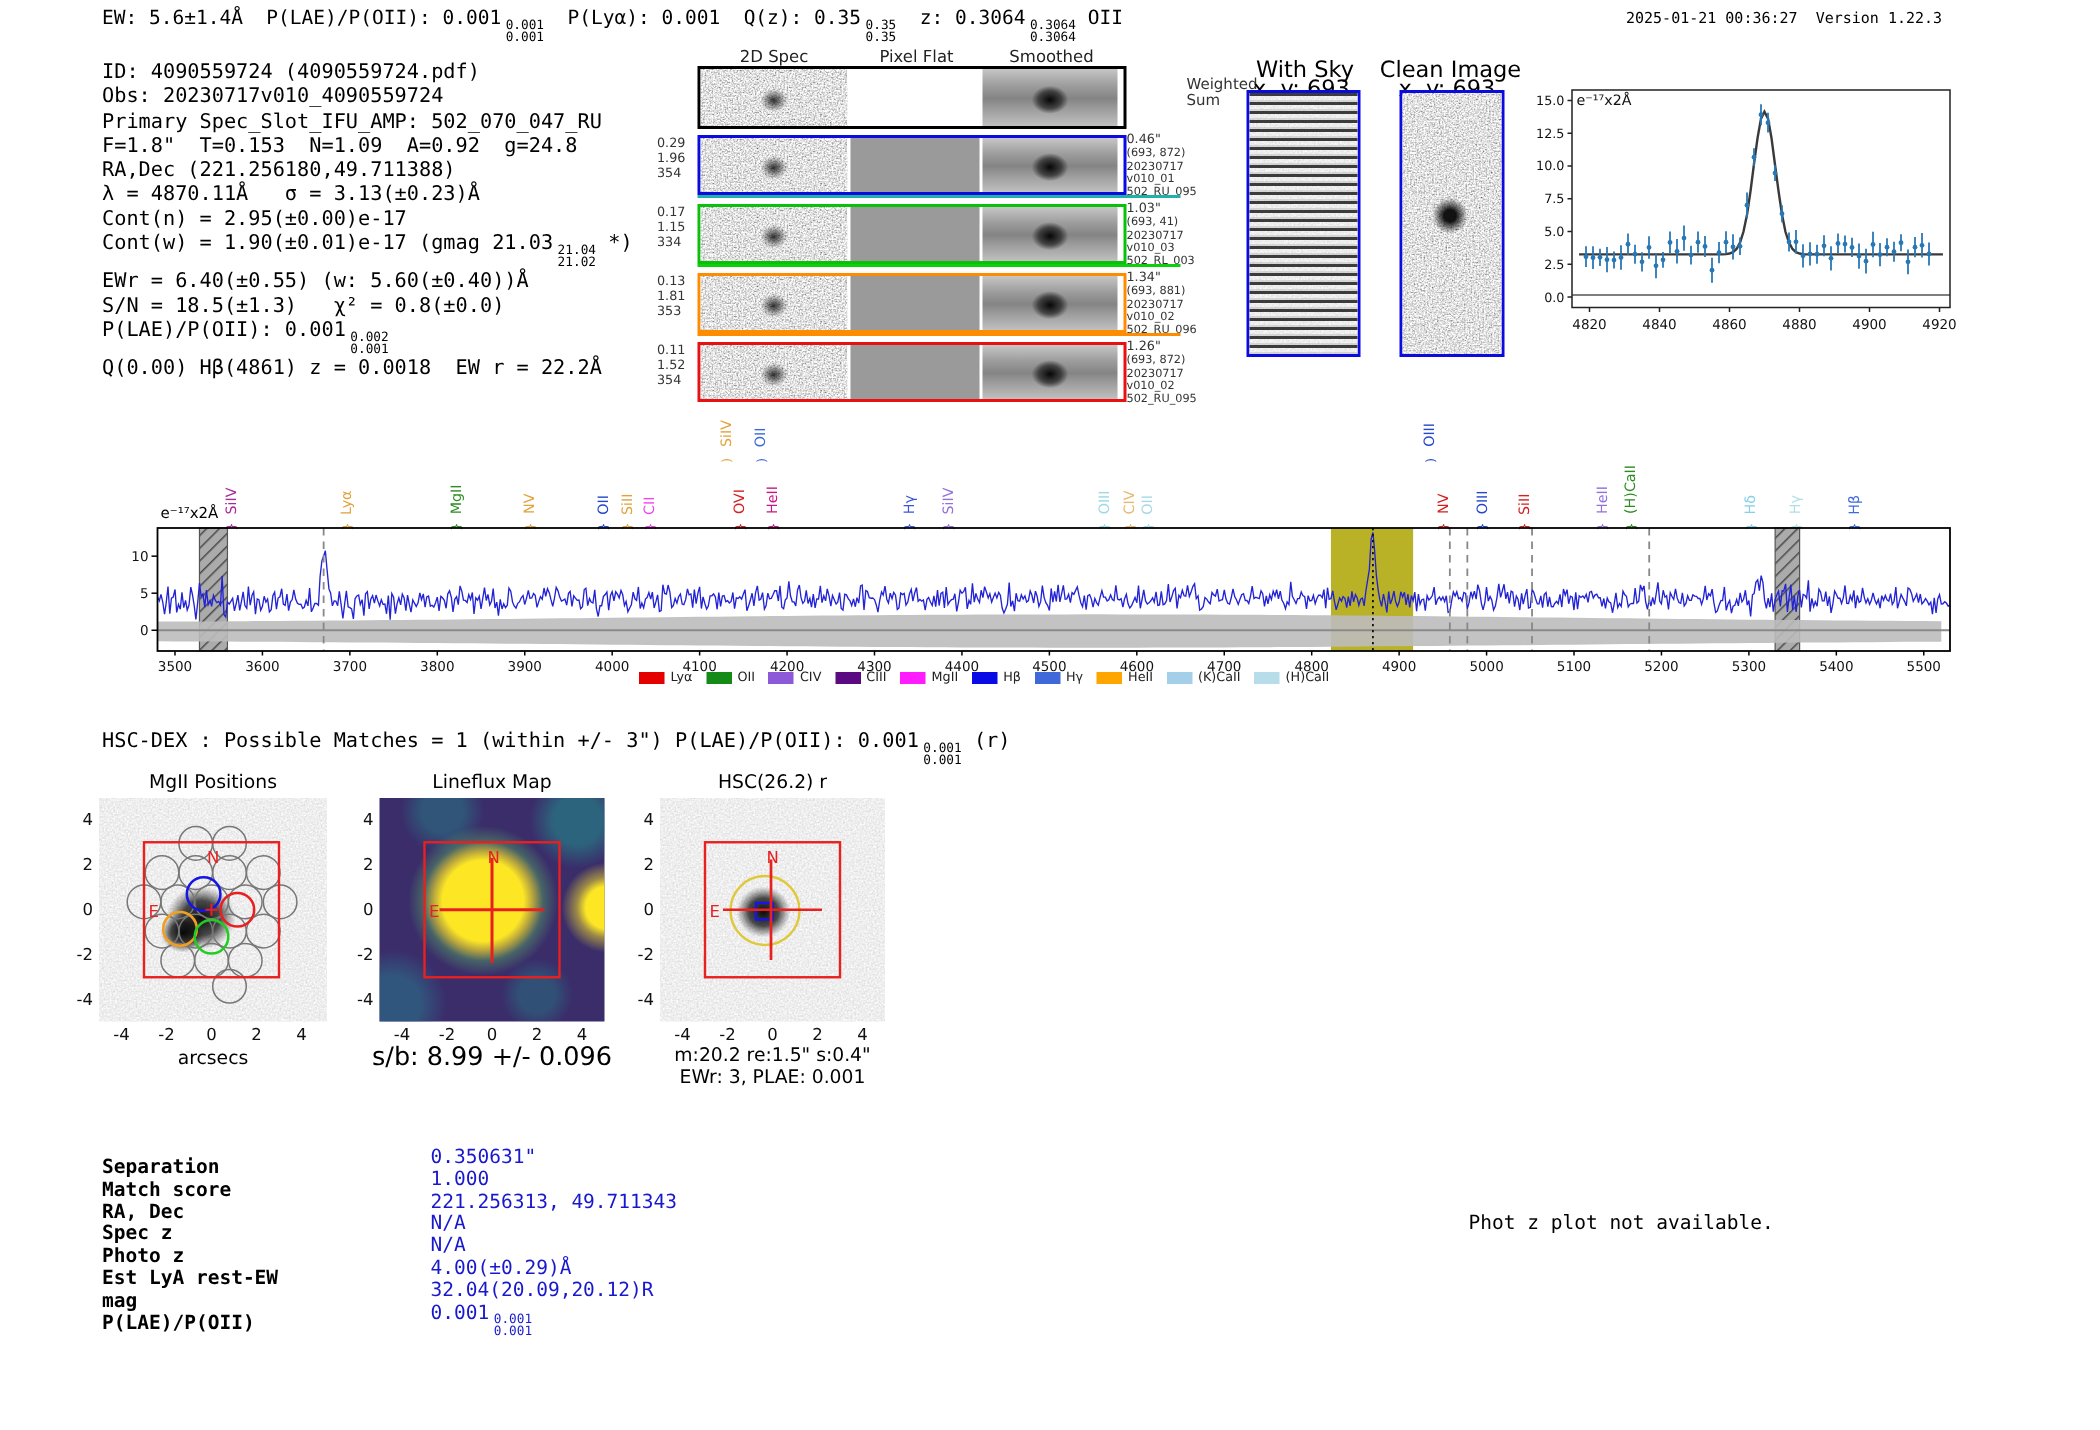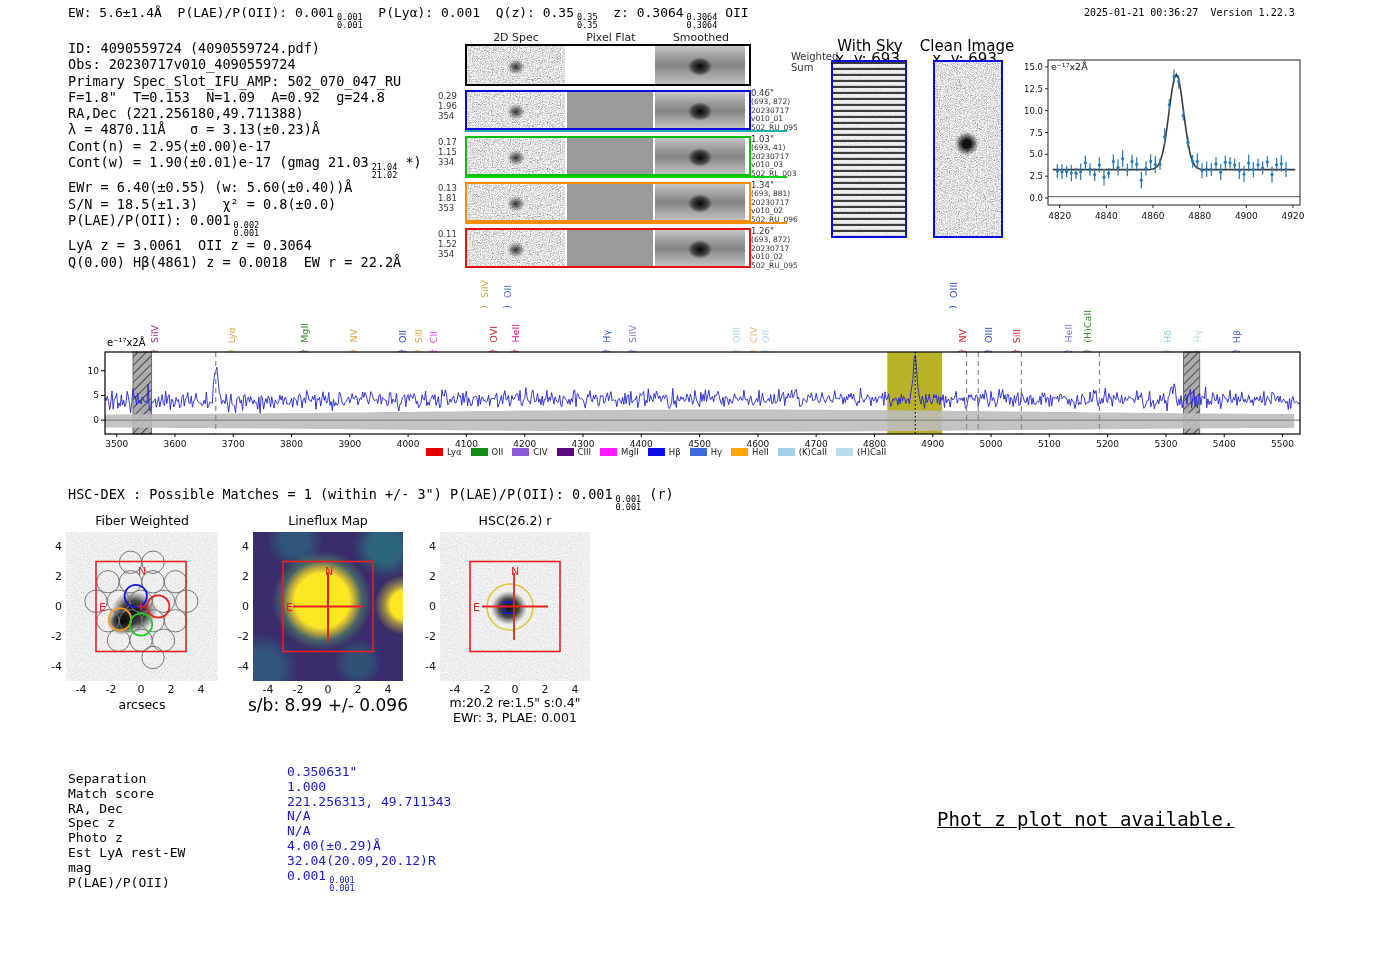--- a/index.html
+++ b/index.html
@@ -34,23 +34,23 @@
   .llab-col{position:absolute;display:flex;flex-direction:column;justify-content:flex-end;
      align-items:center;width:12px;overflow:visible;}
   .llab-col span{writing-mode:vertical-rl;transform:rotate(180deg);font-size:9.5px;white-space:nowrap;}
   .lbrace{position:absolute;width:12px;text-align:center;font-size:9px;transform:rotate(90deg) scale(1,0.9);}
   .lgi{display:flex;align-items:center;margin-right:9px;}
   .lgsw{width:17px;height:8px;margin-right:4px;}
   .lglab{font-size:8.5px;color:#222;}
   .tickx{position:absolute;font-size:11px;color:#111;width:30px;text-align:center;}
   .ticky{position:absolute;font-size:11px;color:#111;width:18px;text-align:right;}
   .xlab1{position:absolute;font-size:12px;text-align:center;}
-  .mt-label{font-size:13px;line-height:14.8px;white-space:pre;}
+  .mt-label{font-size:13px;line-height:14.8px;white-space:pre;font-weight:bold;}
   .mt-value{font-size:13px;line-height:14.8px;white-space:pre;}
-  #notice{left:937px;top:808px;font-size:19px;text-decoration:underline;}
+  #notice{left:979px;top:808px;font-size:13px;}
 </style>
 </head>
 <body>
 
 <div id="canvas">
 
   <svg width="0" height="0" style="position:absolute" aria-hidden="true">
     <defs>
       <filter id="fNoiseMid" x="0" y="0" width="100%" height="100%">
         <feTurbulence type="fractalNoise" baseFrequency="0.9" numOctaves="2" seed="3" stitchTiles="stitch"></feTurbulence>
@@ -92,21 +92,20 @@
       <div class="iline"><span>Obs: 20230717v010_4090559724</span></div>
       <div class="iline"><span>Primary Spec_Slot_IFU_AMP: 502_070_047_RU</span></div>
       <div class="iline"><span>F=1.8"  T=0.153  N=1.09  A=0.92  g=24.8</span></div>
       <div class="iline"><span>RA,Dec (221.256180,49.711388)</span></div>
       <div class="iline"><span>λ = 4870.11Å   σ = 3.13(±0.23)Å</span></div>
       <div class="iline"><span>Cont(n) = 2.95(±0.00)e-17</span></div>
       <div class="iline"><span>Cont(w) = 1.90(±0.01)e-17 (gmag 21.03</span><span class="stk"><span>21.04</span><span>21.02</span></span><span> *)</span></div>
       <div class="iline"><span>EWr = 6.40(±0.55) (w: 5.60(±0.40))Å</span></div>
       <div class="iline"><span>S/N = 18.5(±1.3)   χ² = 0.8(±0.0)</span></div>
       <div class="iline"><span>P(LAE)/P(OII): 0.001</span><span class="stk"><span>0.002</span><span>0.001</span></span></div>
-      <div class="iline"><span>LyA z = 3.0061  OII z = 0.3064</span></div>
       <div class="iline"><span>Q(0.00) Hβ(4861) z = 0.0018  EW r = 22.2Å</span></div>
     </div>
 
   <div class="abs colhead" style="left:480px;top:31px;width:72px;text-align:center">2D Spec</div>
   <div class="abs colhead" style="left:575px;top:31px;width:72px;text-align:center">Pixel Flat</div>
   <div class="abs colhead" style="left:665px;top:31px;width:72px;text-align:center">Smoothed</div>
   <div class="abs" id="spec2d-rows">
       <div class="abs" style="left: 465px; top: 44px; width: 282px; height: 38px; border: 2px solid rgb(0, 0, 0); background: rgb(255, 255, 255);">
         <div class="imgseg" style="left: 0px; width: 98px;"><svg width="98" height="38">
             <rect width="98" height="38" filter="url(#fNoiseMid)"></rect>
@@ -556,21 +555,21 @@
         <span class="lgsw" style="background: rgb(183, 220, 234);"></span>
         <span class="lglab">(H)CaII</span>
       </div>
     </div>
 
   <div class="abs mono" style="left:68px;top:486px;font-size:13.5px"><span>HSC-DEX : Possible Matches = 1 (within +/- 3")  P(LAE)/P(OII): 0.001</span><span class="stk">
         <span>0.001</span>
         <span>0.001</span>
       </span><span> (r)</span></div>
 
-  <div class="abs ptitle" style="left:66px;top:513px;width:152px">Fiber Weighted</div>
+  <div class="abs ptitle" style="left:66px;top:513px;width:152px">MgII Positions</div>
   <div class="abs ptitle" style="left:253px;top:513px;width:150px">Lineflux Map</div>
   <div class="abs ptitle" style="left:440px;top:513px;width:150px">HSC(26.2) r</div>
 
   <svg class="abs" style="left:66px;top:532px" width="152" height="149">
     <rect width="152" height="149" filter="url(#fNoiseLight)"></rect>
     <ellipse cx="68" cy="80" rx="23" ry="21" fill="url(#gBlob)"></ellipse>
     <ellipse cx="56" cy="90" rx="15" ry="13" fill="url(#gBlob)"></ellipse>
     <g id="fiber-circles">
         <circle cx="64.5" cy="30.25" r="11.2" fill="none" stroke="#777" stroke-width="1"></circle>
         <circle cx="87" cy="30.25" r="11.2" fill="none" stroke="#777" stroke-width="1"></circle>

